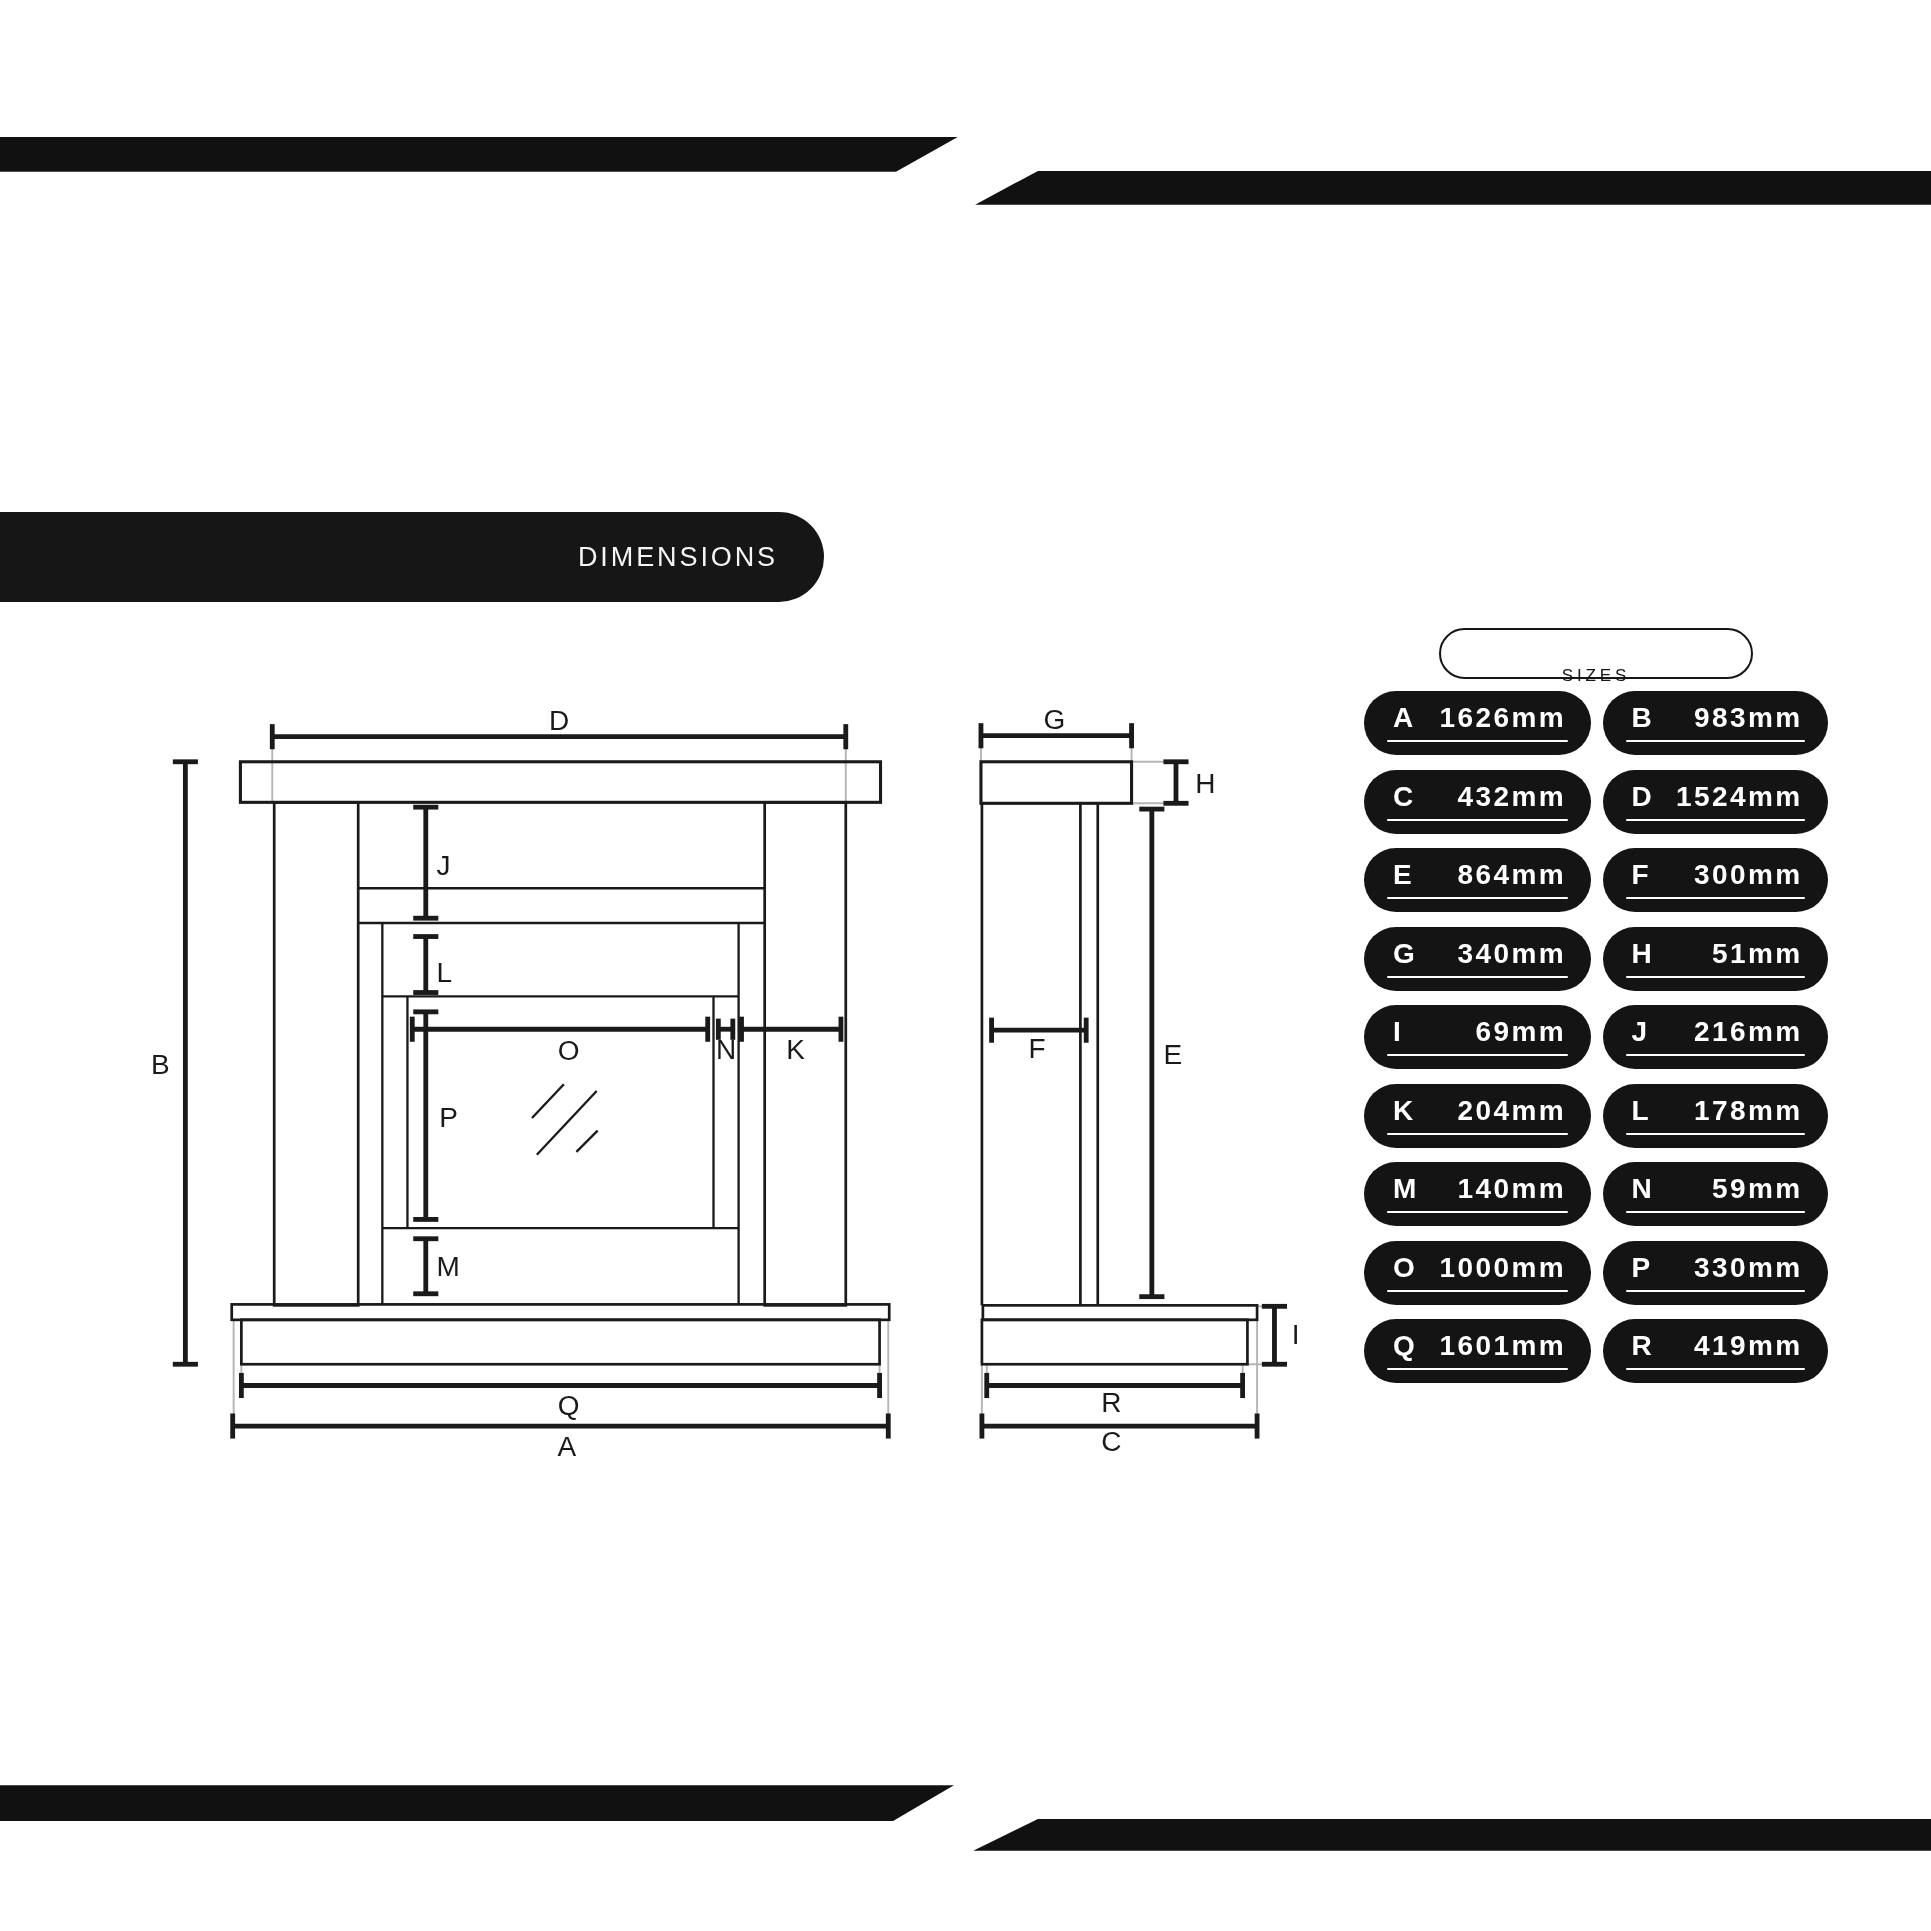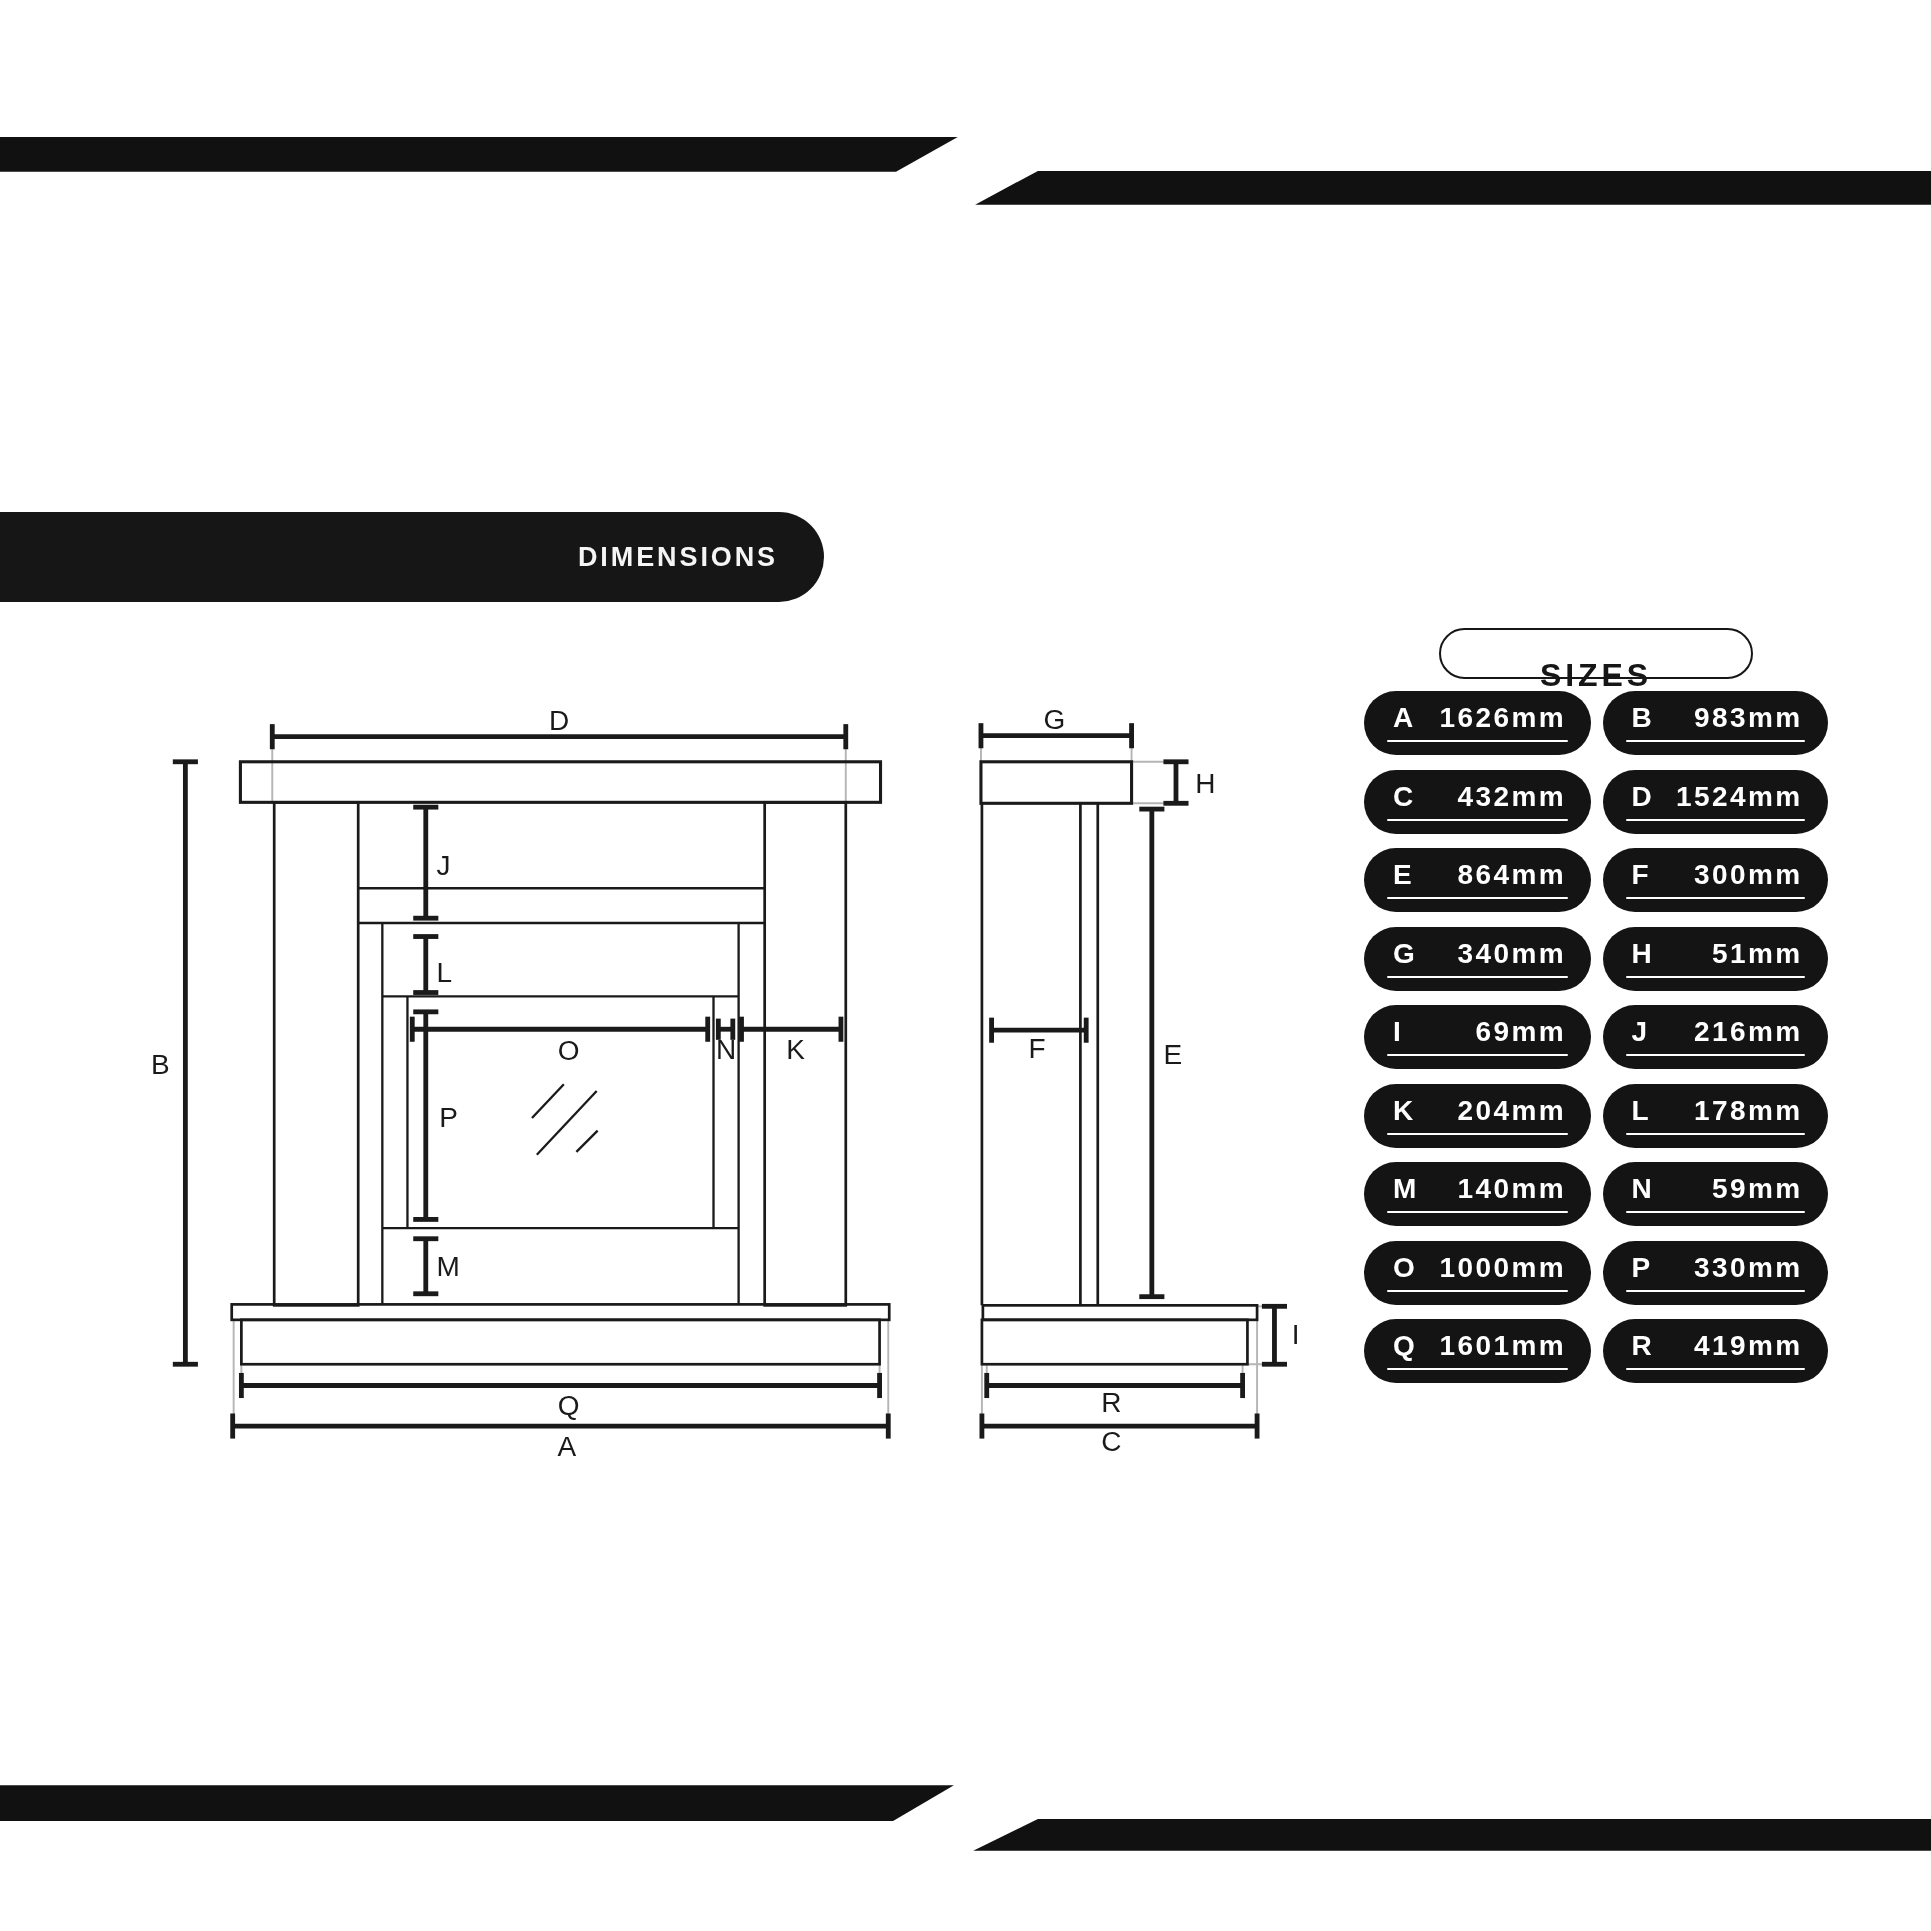--- a/index.html
+++ b/index.html
@@ -8,30 +8,30 @@
   svg{position:absolute;left:0;top:0;}
 
   
   .dim-badge{
     position:absolute;left:0;top:512px;width:824px;height:90px;
     background:#161616;border-radius:0 45px 45px 0;
     display:flex;align-items:center;justify-content:flex-end;
     padding-right:46px;box-sizing:border-box;
   }
   .dim-badge span{
-    color:#f5f5f5;font-size:27px;letter-spacing:2.9px;font-weight:700;
+    color:#f5f5f5;font-size:27px;letter-spacing:2.9px;font-weight:400;
   }
 
   
   .sizes-title{
     position:absolute;left:1439px;top:628px;width:314px;height:51px;
     background:#ffffff;border:2.9px solid #161616;border-radius:27px;
     box-sizing:border-box;display:flex;align-items:center;justify-content:center;
   }
-  .sizes-title span{font-size:32px;font-weight:bold;letter-spacing:3.9px;color:#161616;margin-top:44px;}
+  .sizes-title span{font-size:17px;font-weight:normal;letter-spacing:3.9px;color:#161616;margin-top:44px;}
 
   
   .pill-grid{
     position:absolute;left:1364px;top:691px;width:464px;
     display:grid;grid-template-columns:227px 225px;column-gap:11.6px;row-gap:14.5px;
   }
   .size-pill{
     position:relative;height:64px;background:#141414;border-radius:32px;
     display:flex;align-items:center;justify-content:space-between;
     padding:0 25px 9.7px 29px;box-sizing:border-box;color:#ffffff;

